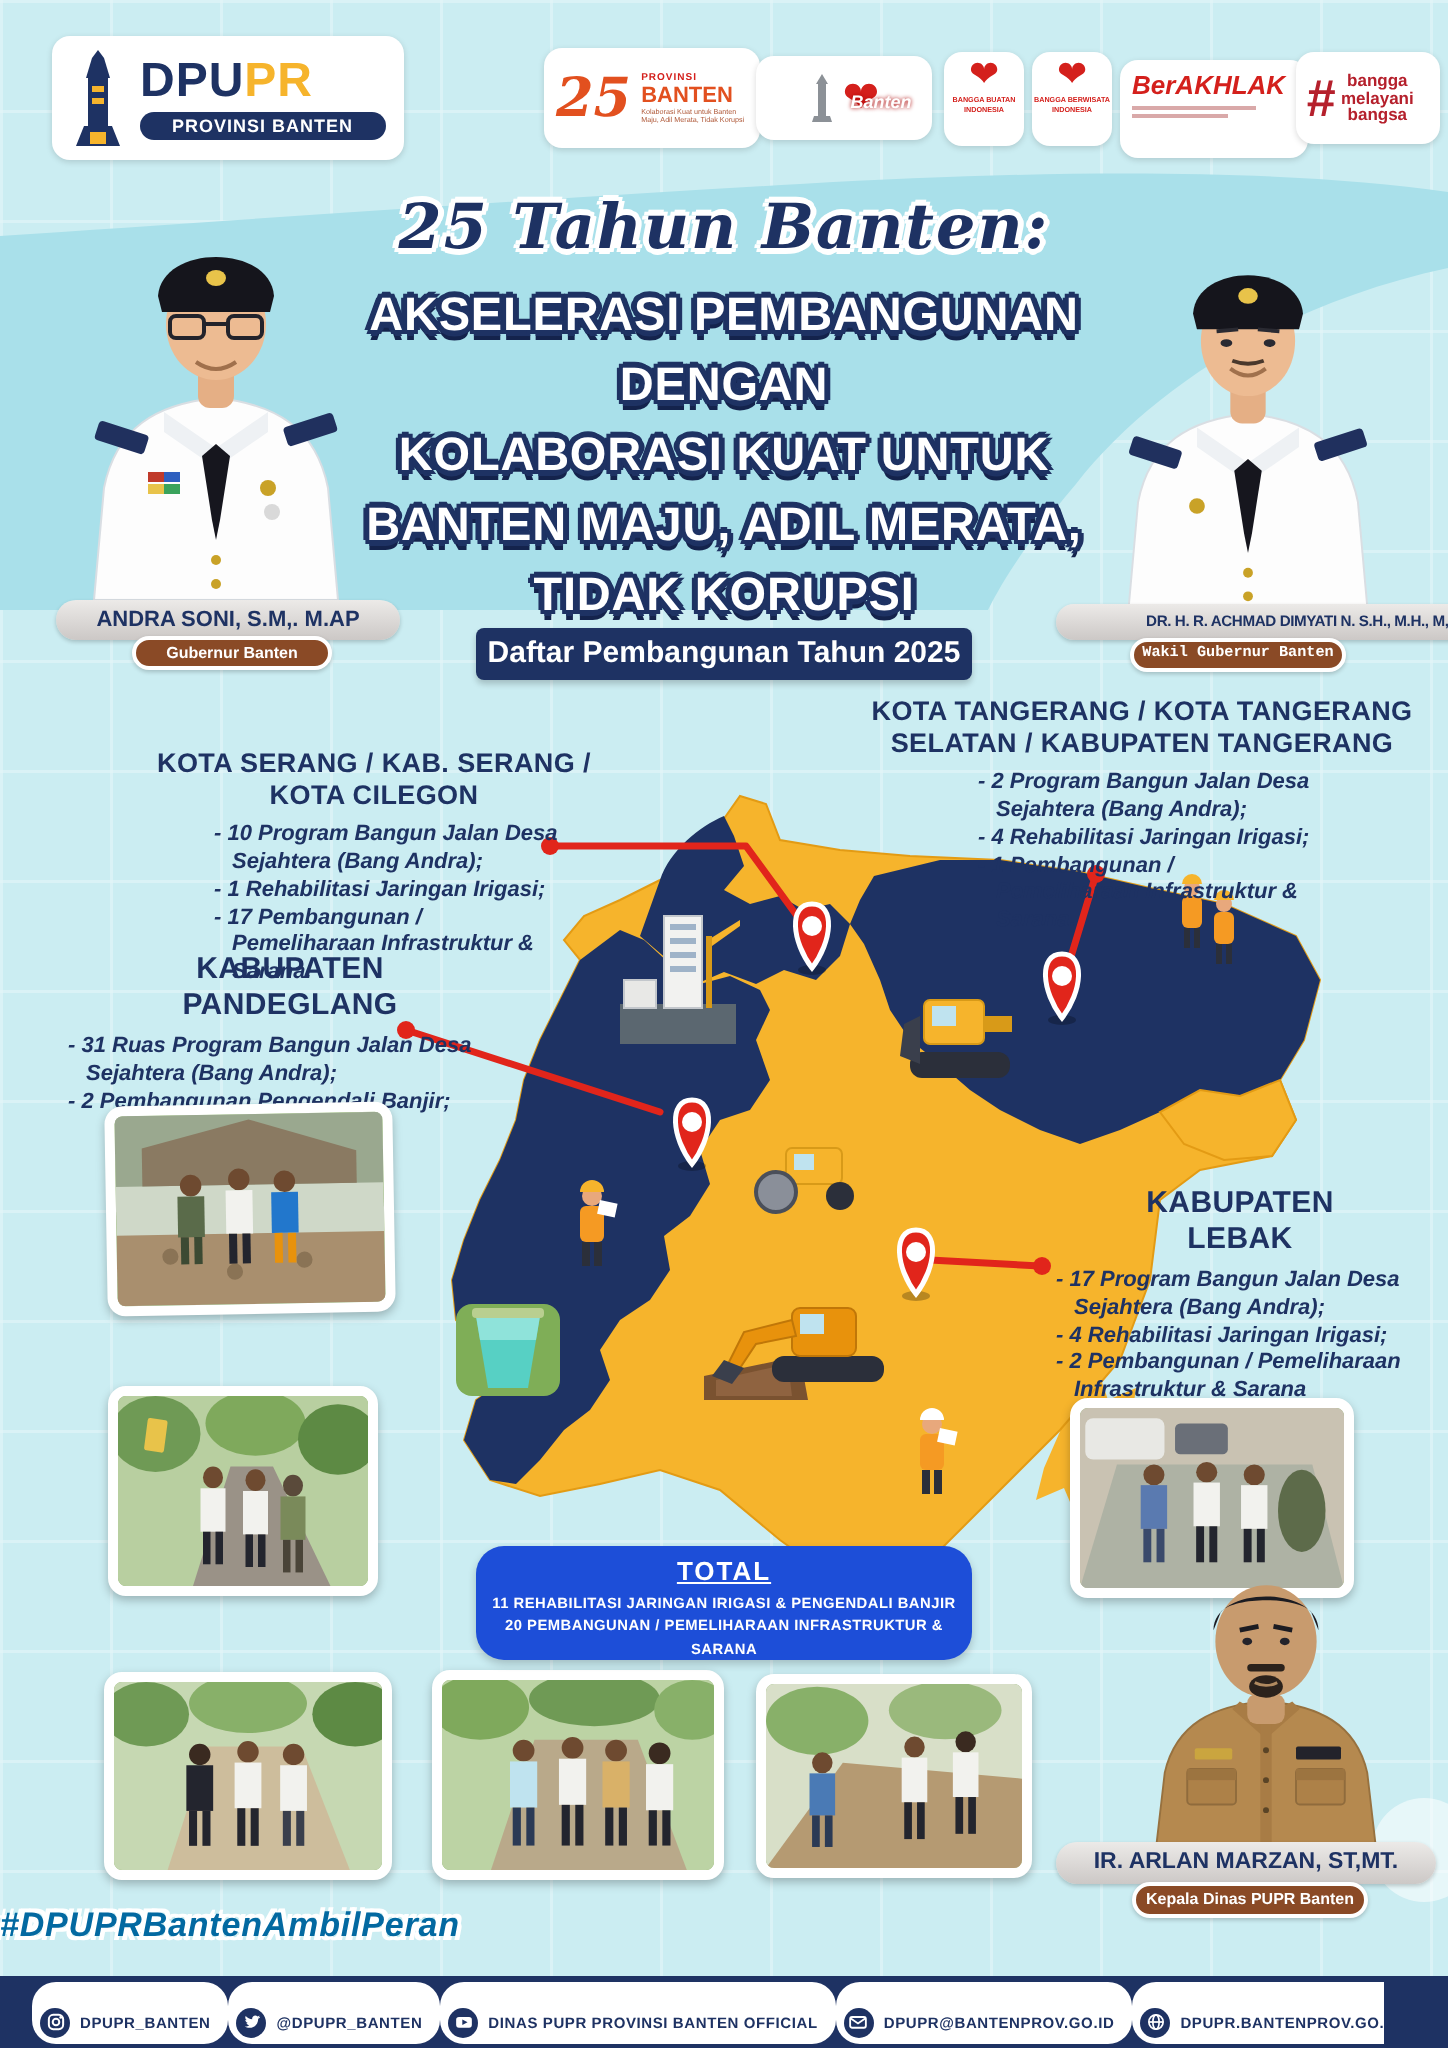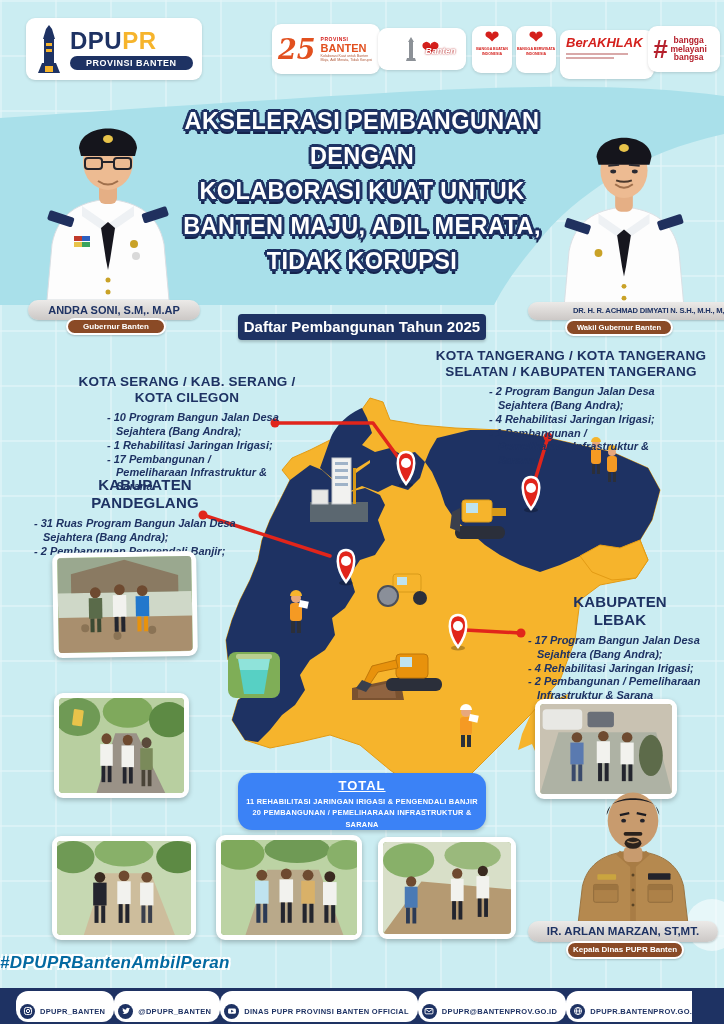--- a/index.html
+++ b/index.html
@@ -26,21 +26,21 @@
   .role-pill{background:#8a4a26;border-radius:10px;color:#fff;font-weight:bold;text-align:center;
              border:2px solid #fff;box-shadow:0 1px 2px rgba(0,0,0,.2);}
   .dots span{display:inline-block;width:6px;height:6px;border-radius:50%;margin-right:4px;}
   .dots span:nth-child(odd){background:#7a3b1e;} .dots span:nth-child(even){background:#1b1b1b;}
   
   .region h3{margin:0;font-size:13.5px;line-height:1.2;font-weight:900;text-align:center;letter-spacing:.2px;}
   .region.big h3{font-size:15px;}
   .region .items{margin-top:5px;font-style:italic;font-weight:bold;font-size:11px;line-height:1.25;}
   .region .items div{padding-left:9px;text-indent:-9px;}
   
-  .total-box{background:#3b82f6;border-radius:14px;color:#fff;text-align:center;padding-top:5px;
+  .total-box{background:#1d4ed8;border-radius:14px;color:#fff;text-align:center;padding-top:5px;
              box-shadow:0 2px 4px rgba(0,0,0,.2);}
   .total-box h4{margin:0 0 3px;font-size:13px;text-decoration:underline;letter-spacing:1px;}
   .total-box div{font-size:7.4px;font-weight:bold;line-height:1.55;letter-spacing:.25px;}
   
   .photo{border:5px solid #fff;border-radius:9px;box-shadow:0 2px 5px rgba(0,0,0,.25);overflow:hidden;background:#8fb36f;}
   .photo svg{display:block;width:100%;height:100%;}
   
   .hashtag{font-weight:900;font-style:italic;font-size:17px;color:#0369a1;letter-spacing:.4px;
     text-shadow:-2px -2px 0 #fff,2px -2px 0 #fff,-2px 2px 0 #fff,2px 2px 0 #fff;}
   
@@ -295,35 +295,36 @@
       <path d="M78,88 Q86,91 94,88" stroke="#4a382c" stroke-width="2" fill="none"></path>
       <rect x="28" y="126" width="26" height="10" rx="2" fill="#20305e" transform="rotate(18 28 126)"></rect>
       <rect x="118" y="122" width="26" height="10" rx="2" fill="#20305e" transform="rotate(-18 144 122)"></rect>
       <circle cx="86" cy="196" r="2.5" fill="#c9a227"></circle>
         <circle cx="86" cy="208" r="2.5" fill="#c9a227"></circle>
       <circle cx="60" cy="162" r="4" fill="#c9a227"></circle>
     </svg>
   </div>
 
   <div class="abs" style="left:150px;top:96px;width:424px;text-align:center;">
+    <div class="script-title">25 Tahun Banten:</div>
     <div style="margin-top:8px;">
       <div class="big-line">AKSELERASI PEMBANGUNAN DENGAN</div>
       <div class="big-line">KOLABORASI KUAT UNTUK</div>
       <div class="big-line">BANTEN MAJU, ADIL MERATA,</div>
       <div class="big-line">TIDAK KORUPSI</div>
     </div>
   </div>
 
   <div class="abs dots" style="left:44px;top:293px;"><span></span><span></span><span></span><span></span></div>
   <div class="abs name-pill" style="left:28px;top:300px;width:172px;height:20px;line-height:20px;font-size:11px;">ANDRA SONI, S.M,. M.AP</div>
   <div class="abs role-pill" style="left:66px;top:318px;width:96px;height:13px;line-height:13px;font-size:8px;">Gubernur Banten</div>
 
   <div class="abs dots" style="left:546px;top:296px;"><span></span><span></span><span></span><span></span></div>
   <div class="abs name-pill" style="left:528px;top:302px;width:188px;height:18px;line-height:18px;font-size:7.6px;letter-spacing:-.2px;padding-left:31px;">DR. H. R. ACHMAD DIMYATI N. S.H., M.H., M,SI.</div>
-  <div class="abs role-pill" style="left:565px;top:319px;width:104px;height:13px;line-height:13px;font-size:7.6px;">Wakil Gubernur Banten</div>
+  <div class="abs role-pill" style="left:565px;top:319px;width:104px;height:13px;line-height:13px;font-size:7.6px;font-family:Liberation Mono, monospace;">Wakil Gubernur Banten</div>
 
   <div class="abs navy-badge" style="left:238px;top:314px;width:248px;height:26px;line-height:26px;font-size:15px;box-shadow:0 2px 3px rgba(0,0,0,.2);">Daftar Pembangunan Tahun 2025</div>
 
   <div class="abs region" style="left:62px;top:374px;width:250px;">
     <h3>KOTA SERANG / KAB. SERANG / KOTA CILEGON</h3>
     <div class="items" style="margin-left:45px;width:172px;">
       <div>- 10 Program Bangun Jalan Desa Sejahtera (Bang Andra);</div>
       <div>- 1 Rehabilitasi Jaringan Irigasi;</div>
       <div>- 17 Pembangunan / Pemeliharaan Infrastruktur &amp; Sarana.</div>
     </div>

